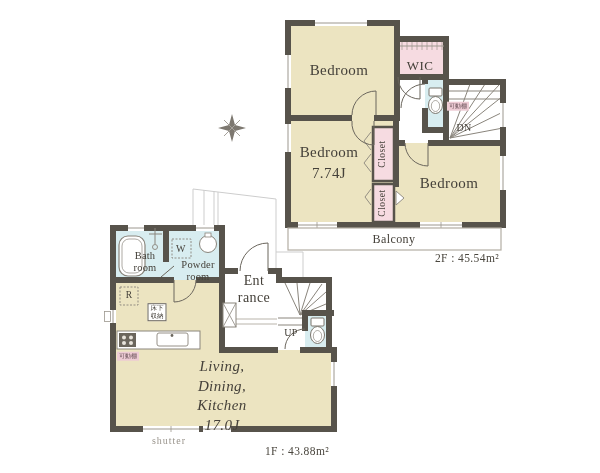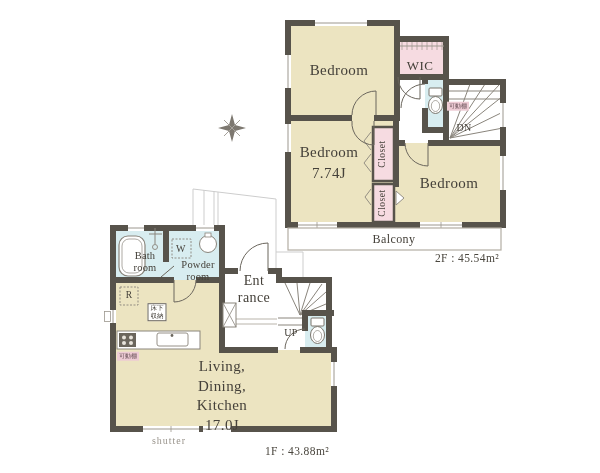--- a/index.html
+++ b/index.html
@@ -11,21 +11,21 @@
   .room{font-size:15px;}
   .small{font-size:10.5px;line-height:1.15;letter-spacing:.2px;}
   .tiny{font-size:10px;}
   .vert{transform:translate(-50%,-50%) rotate(-90deg);font-size:9.5px;letter-spacing:.5px;}
   .pinktag{position:absolute;transform:translate(-50%,-50%);background:#edcbd4;color:#5d474d;
        font-size:6px;line-height:1.1;padding:1px 2px;letter-spacing:0;}
   .boxtag{position:absolute;transform:translate(-50%,-50%);background:#fff;border:1px solid #6b665d;
        color:#45413a;font-size:6.5px;line-height:1.2;padding:0 2px;text-align:center;letter-spacing:0;}
   .area{font-size:11.5px;color:#4a463e;}
   .gray{color:#9a958d;font-size:10px;letter-spacing:1px;}
-  .ldk{font-size:15px;line-height:1.3;}
+  .ldk{font-size:15px;line-height:1.3;font-style:italic;}
 </style>
 </head>
 <body>
 
 <div id="plan">
 
 <svg width="600" height="473" viewBox="0 0 600 473">
 
   <g>
     <rect x="288" y="23" width="109" height="95" fill="#ece4c1"></rect>

